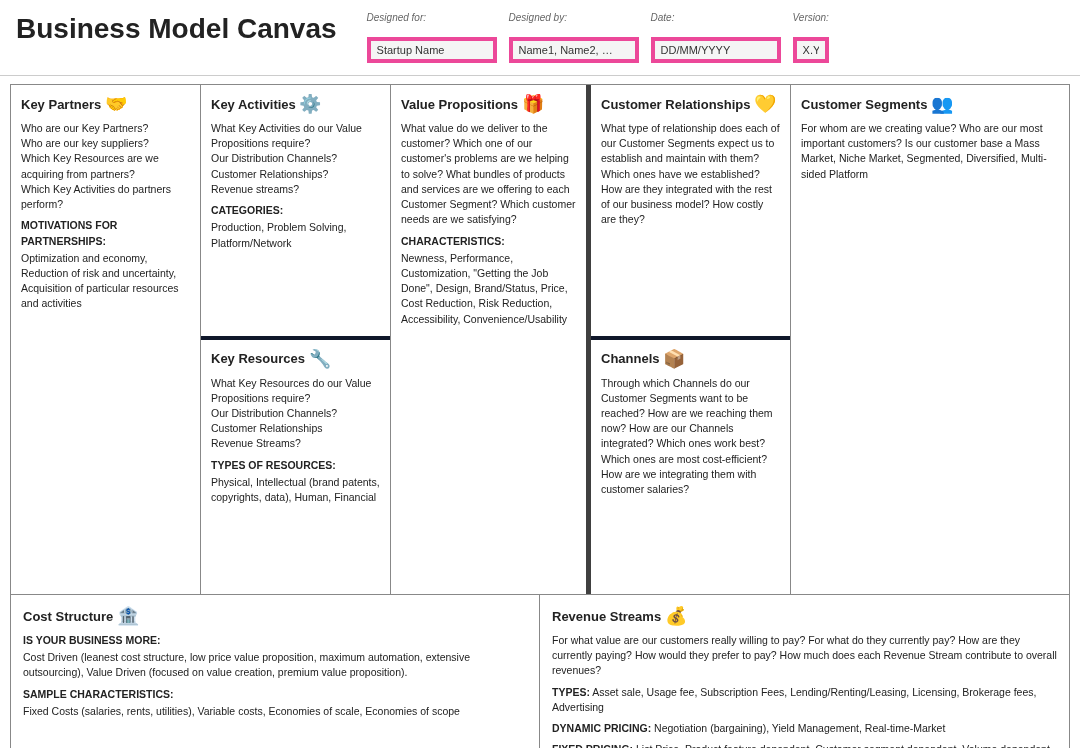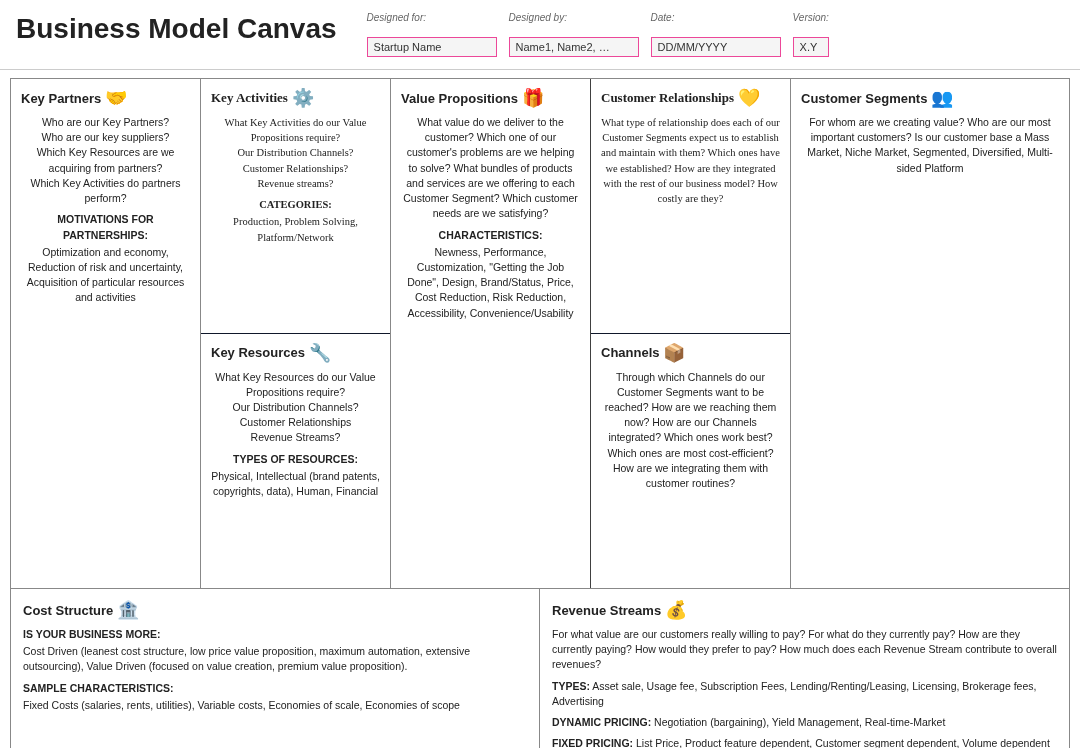--- a/index.html
+++ b/index.html
@@ -35,38 +35,37 @@
       display: flex;
       flex-direction: column;
       gap: 14px;
     }
     .header-field label {
       font-size: 10px;
       color: #666;
       font-style: italic;
     }
     .header-field input {
-      border: 1px solid #ec4899;
+      border: 4px solid #ec4899;
       padding: 3px 6px;
       font-size: 11px;
       background: #f5f5f5;
       color: #333;
       width: 130px;
     }
     .header-field.version input { width: 36px; }
 
     .canvas-area {
       border: 1px solid #888;
       margin: 8px 10px;
     }
     .canvas-top {
       display: flex;
       border-bottom: 1px solid #888;
       height: 510px;
-      text-align: center;
     }
     .canvas-bottom {
       display: flex;
       height: 195px;
     }
 
     
     .col-key-partners {
       flex: 0 0 190px;
       border-right: 1px solid #888;
@@ -74,21 +73,21 @@
       flex-direction: column;
     }
     .col-key-activities-resources {
       flex: 0 0 190px;
       border-right: 1px solid #888;
       display: flex;
       flex-direction: column;
     }
     .col-value-propositions {
       flex: 0 0 200px;
-      border-right: 1px solid #404040;
+      border-right: 5px solid #404040;
       display: flex;
       flex-direction: column;
     }
     .col-cr-channels {
       flex: 0 0 200px;
       border-right: 1px solid #888;
       display: flex;
       flex-direction: column;
     }
     .col-customer-segments {
@@ -97,22 +96,21 @@
       flex-direction: column;
     }
 
     .section-box {
       padding: 8px 10px;
       flex: 1;
       position: relative;
     }
     .section-box.top-half {
       flex: 0 0 50%;
-      border-bottom: 1px solid #0f172a;
-      font-family: Liberation Serif, serif;
+      border-bottom: 4px solid #0f172a;
     }
     .section-box.bottom-half {
       flex: 0 0 50%;
     }
 
     .section-title {
       font-size: 13px;
       font-weight: bold;
       margin-bottom: 6px;
       display: flex;
@@ -239,21 +237,21 @@
         <div class="section-content">
           <p>What type of relationship does each of our Customer Segments expect us to establish and maintain with them? Which ones have we established? How are they integrated with the rest of our business model? How costly are they?</p>
         </div>
       </div>
       <div class="section-box bottom-half">
         <div class="section-title">
           <span>Channels</span>
           <span class="section-icon">📦</span>
         </div>
         <div class="section-content">
-          <p>Through which Channels do our Customer Segments want to be reached? How are we reaching them now? How are our Channels integrated? Which ones work best? Which ones are most cost-efficient? How are we integrating them with customer routines?</p>
+          <p>Through which Channels do our Customer Segments want to be reached? How are we reaching them now? How are our Channels integrated? Which ones work best? Which ones are most cost-efficient? How are we integrating them with customer salaries?</p>
         </div>
       </div>
     </div>
 
     <div class="col-customer-segments">
       <div class="section-box" style="flex:1;">
         <div class="section-title">
           <span>Customer Segments</span>
           <span class="section-icon">👥</span>
         </div>

